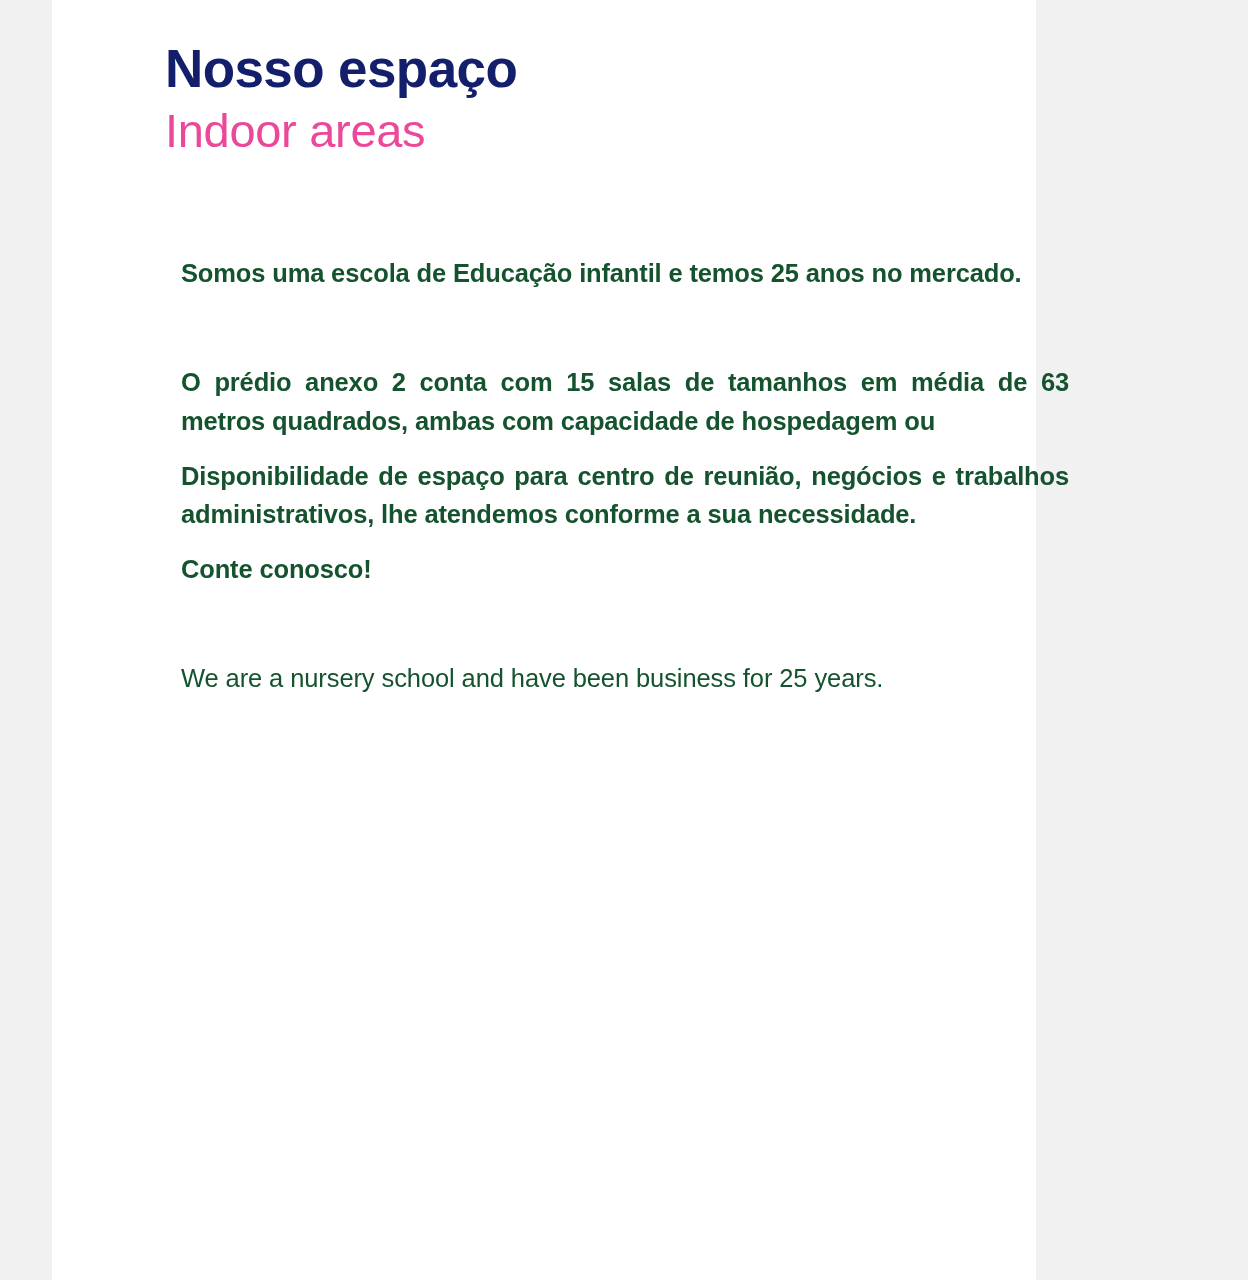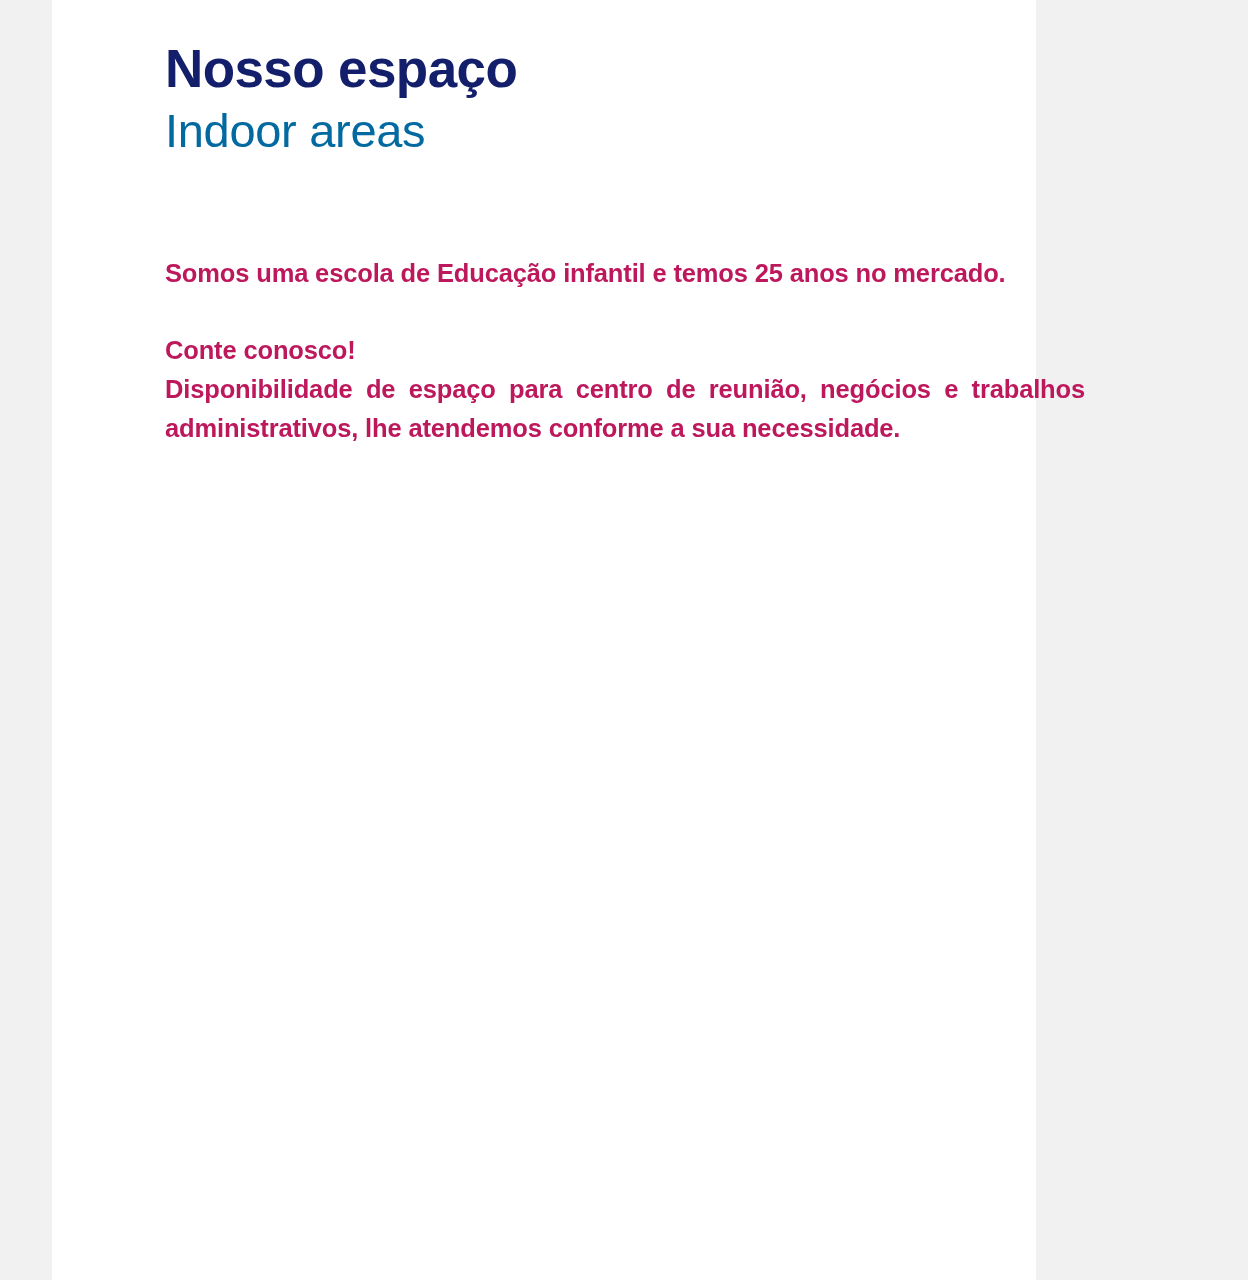--- a/index.html
+++ b/index.html
@@ -58,36 +58,36 @@
     font-weight: 700;
     color: #131f6b;
     letter-spacing: -0.6px;
     line-height: 1.1;
     margin: 0;
   }
 
   .subtitle {
     font-size: 47px;
     font-weight: 400;
-    color: #0369a1;
+    color: #ec4899;
     letter-spacing: -0.3px;
     line-height: 1.15;
     margin: 6px 0 0 0;
   }
 
   .body-block {
     margin-top: 96px;
   }
 
   .para {
     font-size: 25.5px;
     line-height: 1.52;
-    color: #be185d;
+    color: #14532d;
     text-align: justify;
-    margin: 0;
+    margin: 16px;
     -webkit-hyphens: none;
     hyphens: none;
   }
 
   .para.bold {
     font-weight: 700;
     letter-spacing: -0.15px;
   }
 
   .para.regular {
@@ -120,27 +120,29 @@
 
       <div class="body-block">
 
         <div>
           <p class="para bold">Somos uma escola de Educação infantil e temos 25 anos no mercado.</p>
         </div>
 
         <div class="gap"></div>
 
         <div>
+          <p class="para bold">O prédio anexo 2 conta com 15 salas de tamanhos em média de 63 metros quadrados, ambas com capacidade de hospedagem ou</p>
+          <p class="para bold">Disponibilidade de espaço para centro de reunião, negócios e trabalhos administrativos, lhe atendemos conforme a sua necessidade.</p>
           <p class="para bold">Conte conosco!</p>
-          <p class="para bold">Disponibilidade de espaço para centro de reunião, negócios e trabalhos administrativos, lhe atendemos conforme a sua necessidade.</p>
         </div>
 
         <div class="gap"></div>
 
         <div>
+          <p class="para regular">We are a nursery school and have been business for 25 years.</p>
         </div>
 
         <div class="gap"></div>
 
 
       </div>
     </div>
   </div>
 </div>
 

